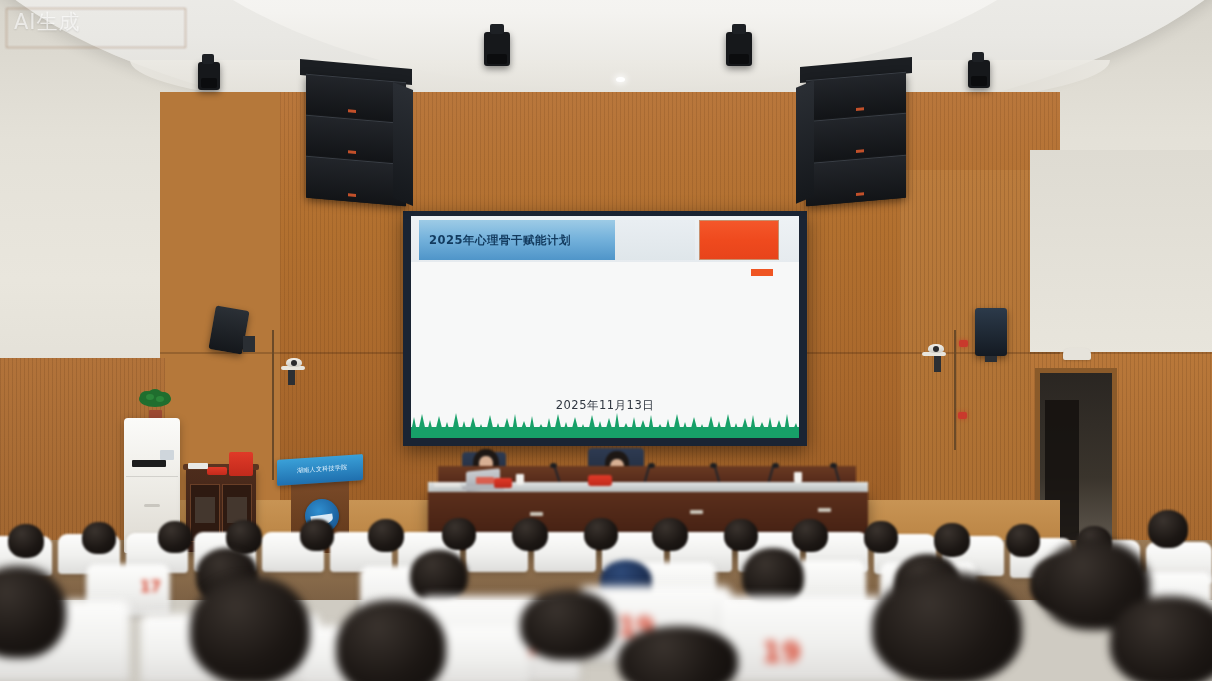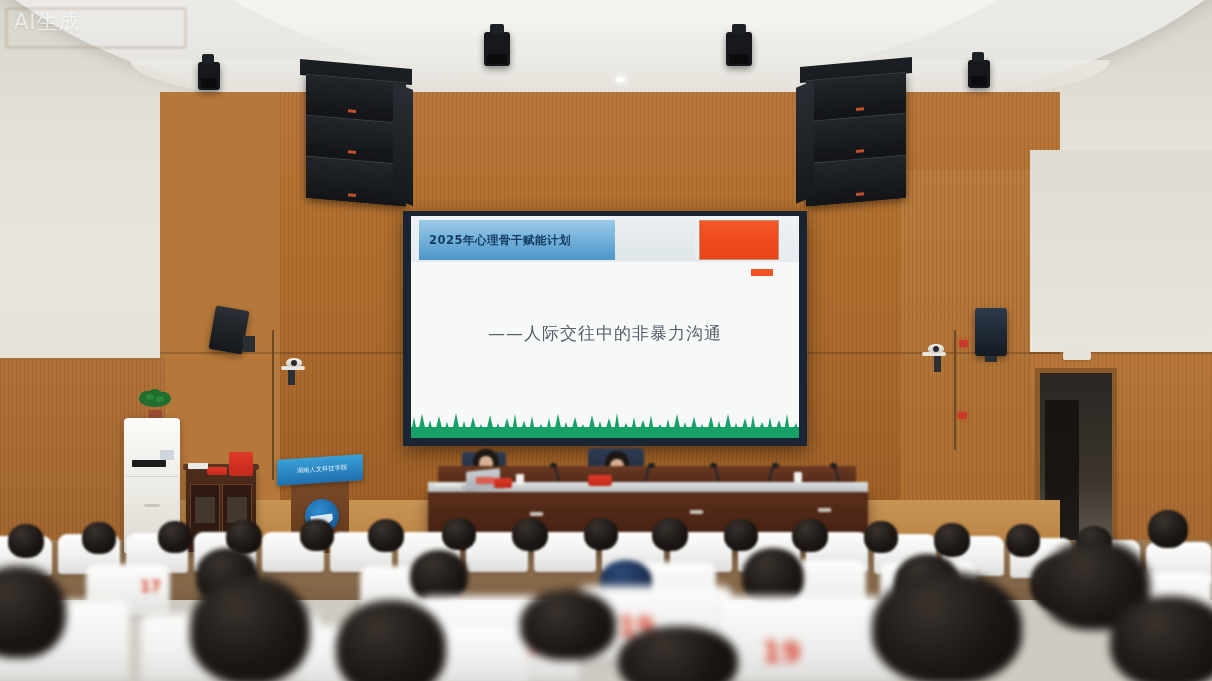--- a/index.html
+++ b/index.html
@@ -240,21 +240,21 @@
   <div class="screen-frame"></div>
   <div class="screen">
     <div class="slide-header"></div>
     <div class="hdr-blue">
       <span>2025年心理骨干赋能计划</span>
     </div>
     <div class="hdr-grey"></div>
     <div class="hdr-orange"></div>
     <div class="hdr-orange-chip"></div>
 
-    <div class="slide-sub">——人际交往中的非暴力沟通</div>
+    <div class="slide-date">2025年11月13日</div>
 
     <div class="grass">
       <svg viewBox="0 0 388 26" preserveAspectRatio="none">
         <rect x="0" y="15" width="388" height="11" fill="#17a068"></rect>
         <g fill="#17a068">
           <path d="M0 20 L3 5 L6 20 Z"></path>
             <path d="M7 20 L11 2 L15 20 Z"></path>
           <path d="M16 20 L19 8 L22 20 Z"></path>
             <path d="M24 20 L28 4 L32 20 Z"></path>
           <path d="M33 20 L36 10 L39 20 Z"></path>

